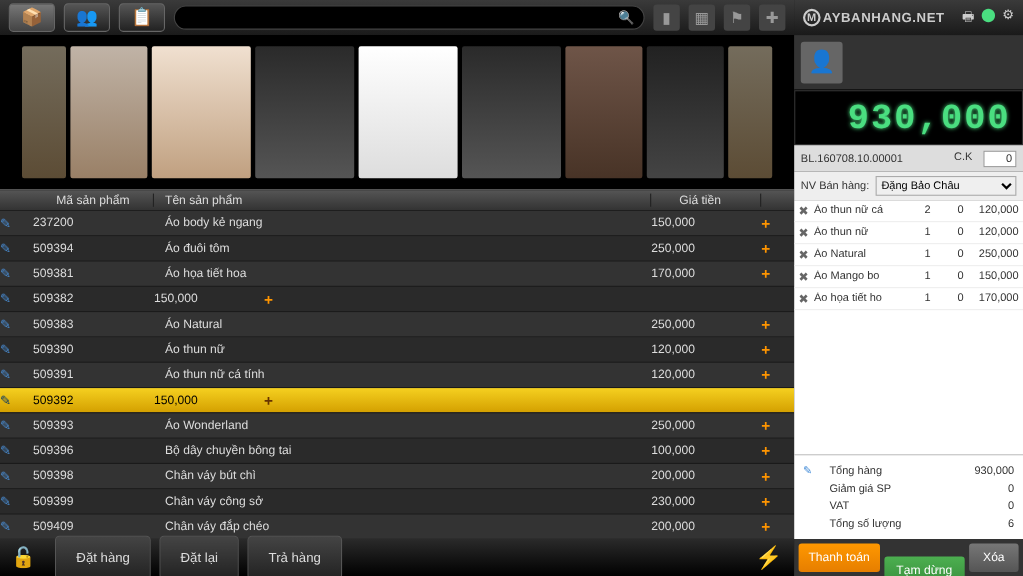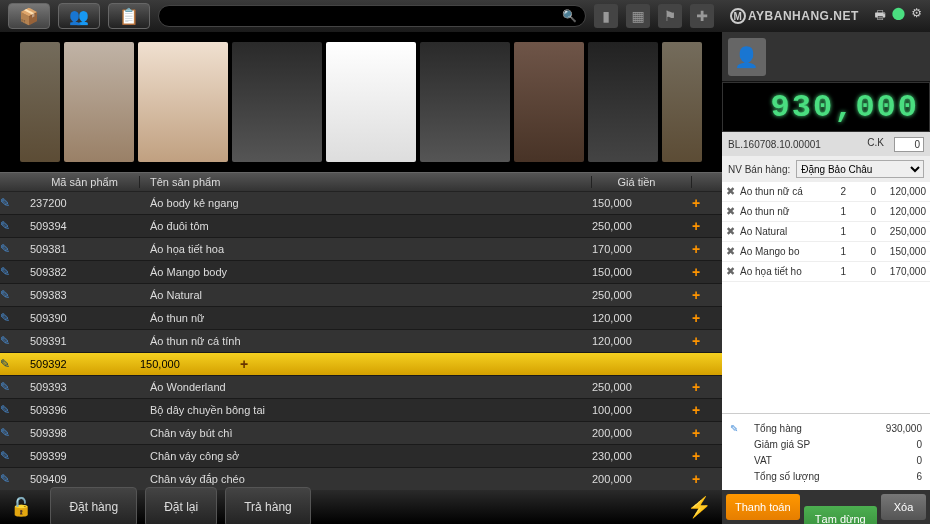--- a/index.html
+++ b/index.html
@@ -149,21 +149,20 @@
         <div class="row">
           <div class="col col-edit"><span class="edit-icon">✎</span></div>
           <div class="col col-code">509381</div>
           <div class="col col-name">Áo họa tiết hoa</div>
           <div class="col col-price">170,000</div>
           <div class="col col-add"><span class="add-icon">+</span></div>
         </div>
         <div class="row">
           <div class="col col-edit"><span class="edit-icon">✎</span></div>
           <div class="col col-code">509382</div>
-          <div class="col col-name">Áo Mango body</div>
           <div class="col col-price">150,000</div>
           <div class="col col-add"><span class="add-icon">+</span></div>
         </div>
         <div class="row">
           <div class="col col-edit"><span class="edit-icon">✎</span></div>
           <div class="col col-code">509383</div>
           <div class="col col-name">Áo Natural</div>
           <div class="col col-price">250,000</div>
           <div class="col col-add"><span class="add-icon">+</span></div>
         </div>

